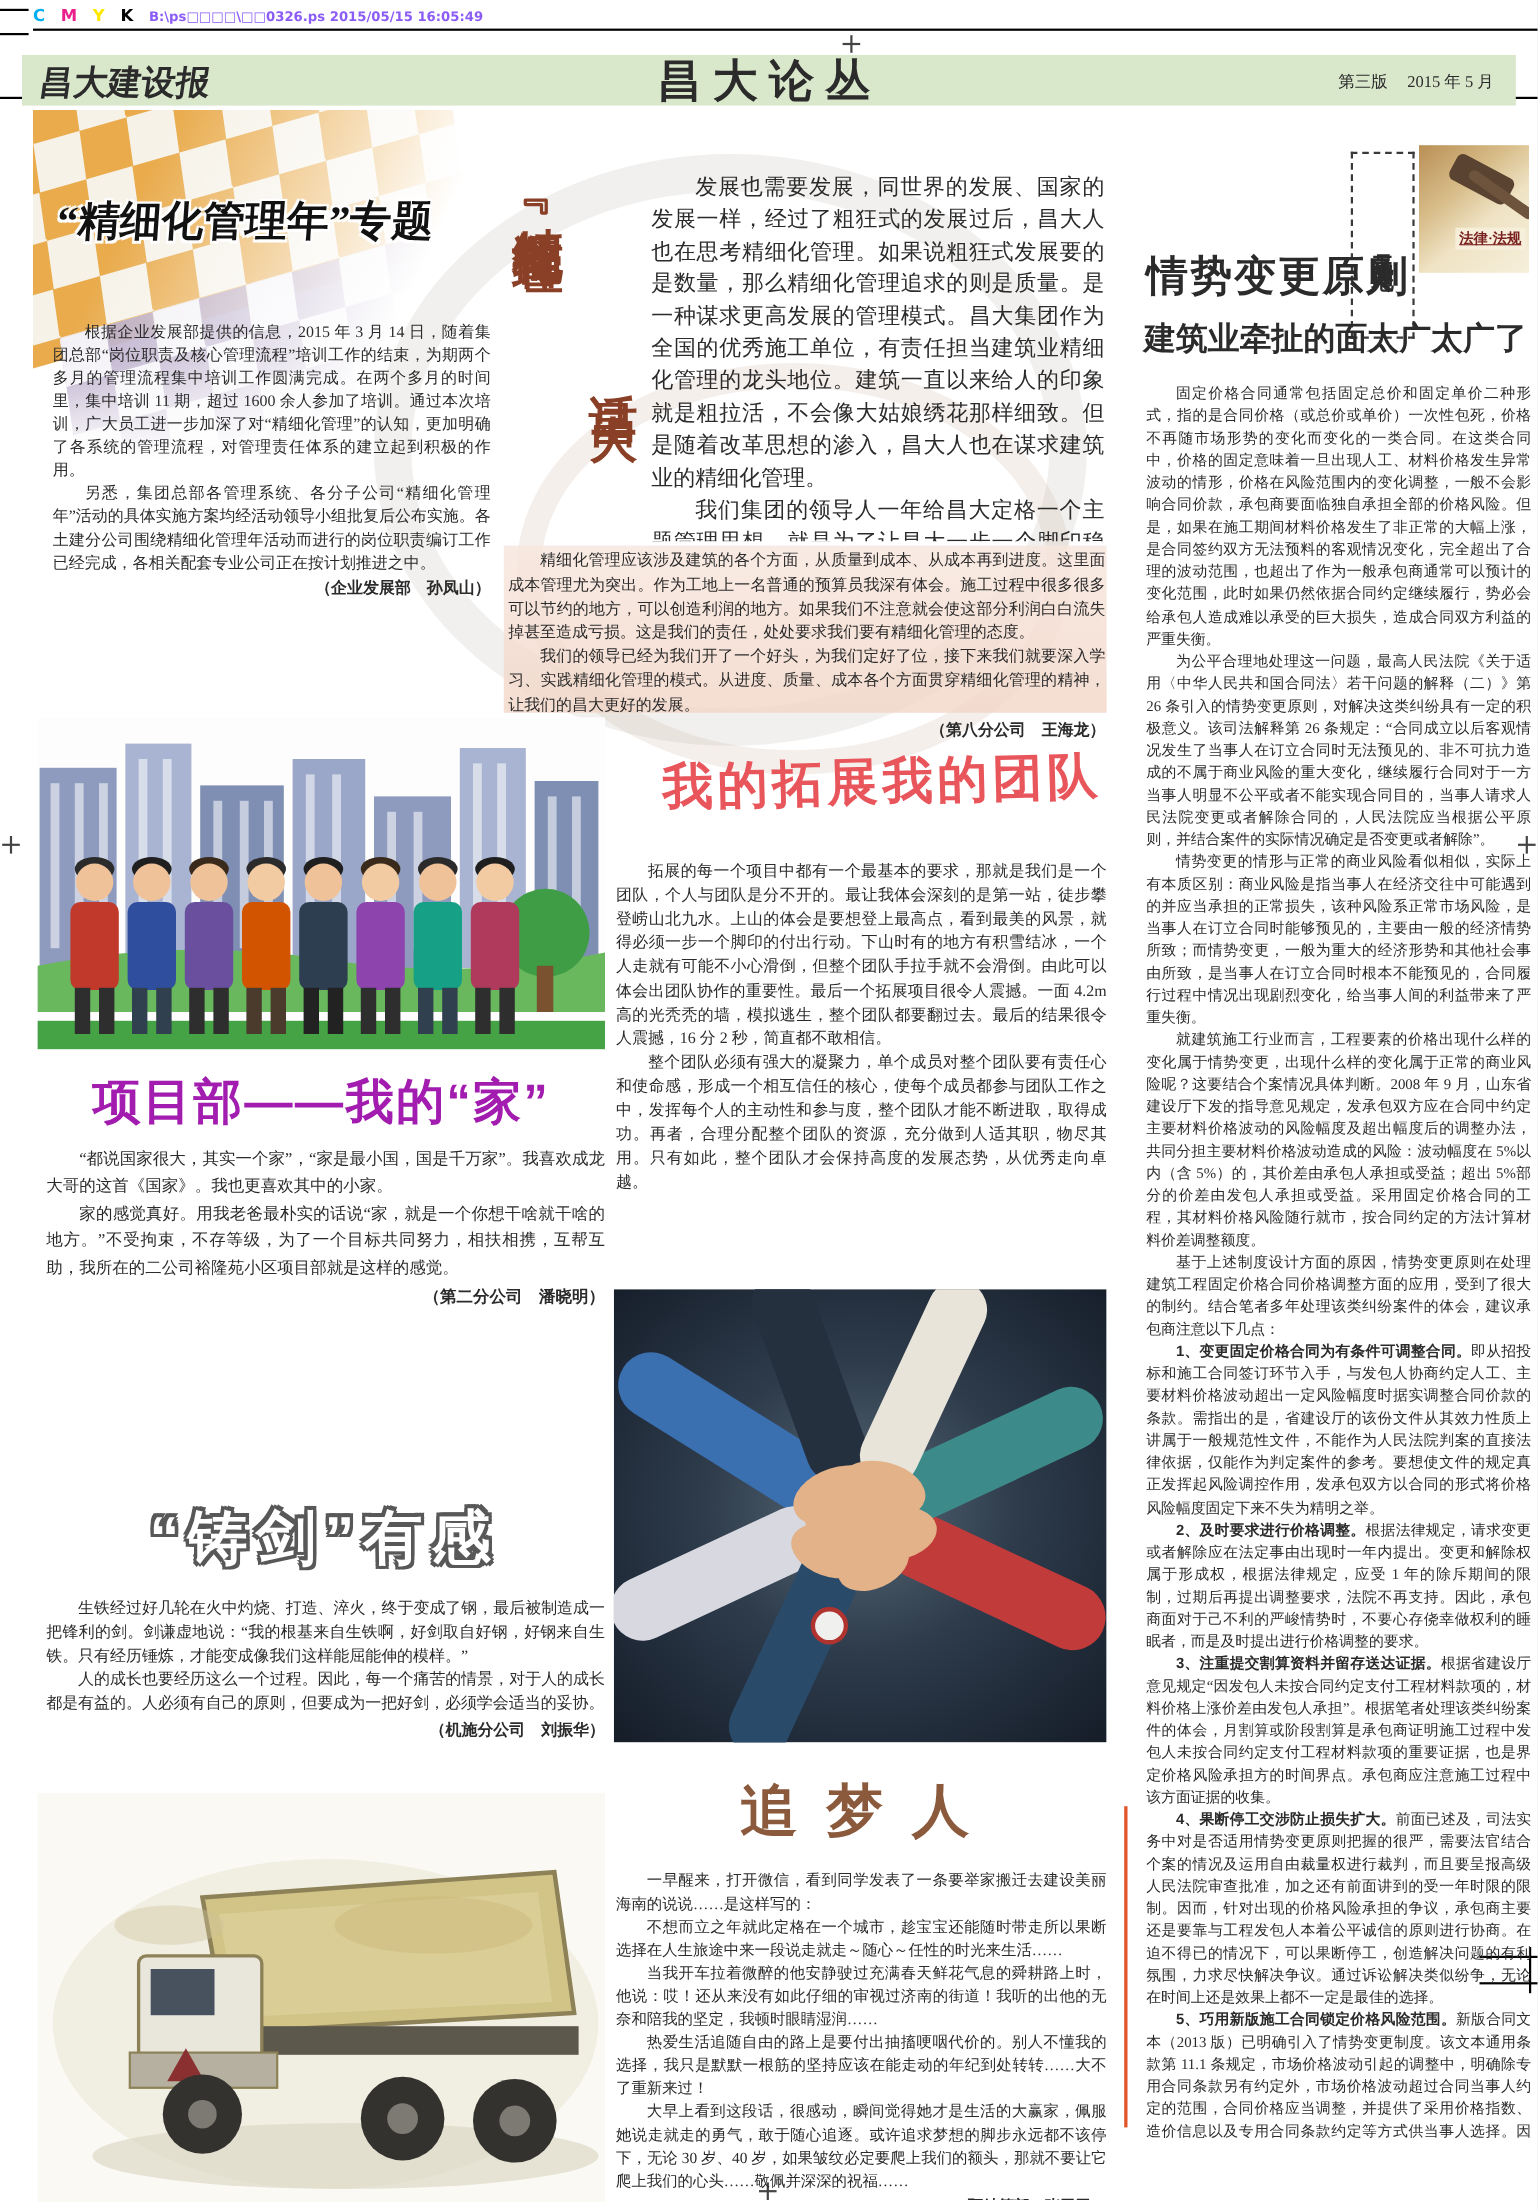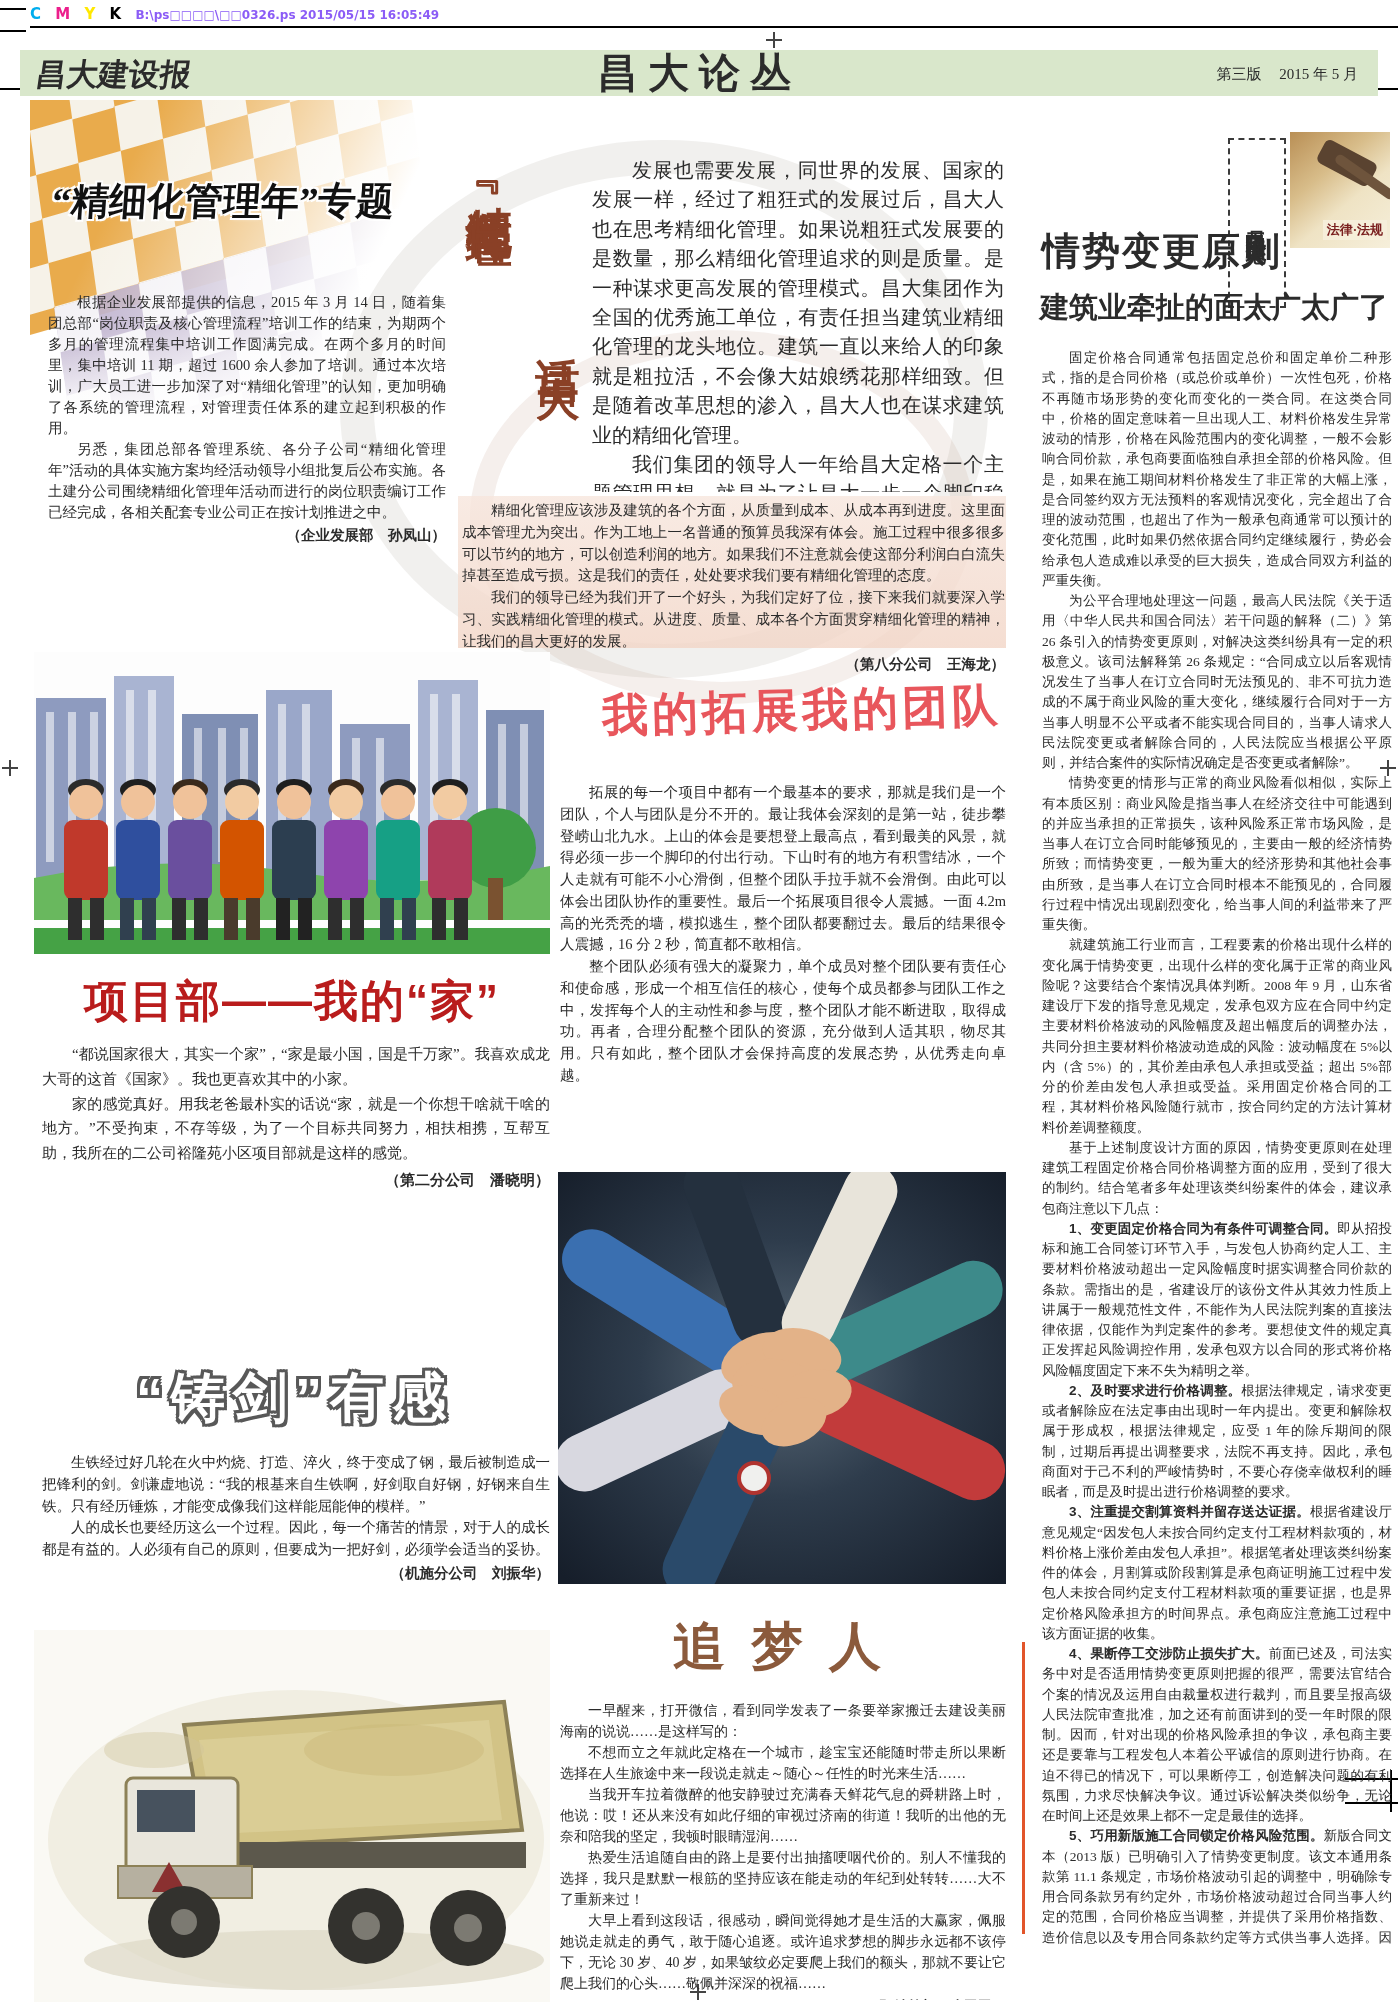--- a/index.html
+++ b/index.html
@@ -42,30 +42,30 @@
   .vt-sub{left:528px;top:322px;height:250px;writing-mode:vertical-rl;font-size:44px;font-weight:900;color:#8a4026;letter-spacing:10px;z-index:2;}
   .mid-a{left:592px;top:156px;width:412px;height:336px;overflow:hidden;font-size:20px;line-height:1.47;z-index:2;}
   .mid-b{left:462px;top:500px;width:543px;font-size:14.5px;line-height:1.5;z-index:2;}
   
   .legal-box{left:1228px;top:138px;width:54px;height:166px;border:2px dashed #3a3a3a;display:flex;align-items:center;justify-content:center;}
   .legal-box span{writing-mode:vertical-rl;font-size:20px;font-weight:bold;letter-spacing:3px;}
   .gavel{left:1290px;top:132px;width:100px;height:116px;background:
          linear-gradient(140deg,#b98f55 0%,#d8bd8a 35%,#efe3c4 60%,#f6efdb 100%);overflow:hidden;}
   .gavel .head{position:absolute;left:28px;top:18px;width:58px;height:26px;background:#5a4330;border-radius:6px;transform:rotate(28deg);}
   .gavel .handle{position:absolute;left:40px;top:40px;width:70px;height:10px;background:#6e543c;border-radius:5px;transform:rotate(35deg);}
-  .gavel .caption{position:absolute;right:3px;bottom:8px;font-size:13px;font-weight:bold;color:#7a1f1f;background:rgba(246,239,219,.92);padding:1px 4px;}
+  .gavel .caption{position:absolute;right:3px;bottom:21px;font-size:13px;font-weight:bold;color:#7a1f1f;background:rgba(246,239,219,.92);padding:1px 4px;text-decoration:underline;}
   .legal-t1{left:1042px;top:226px;width:360px;font-size:38px;font-weight:900;letter-spacing:2px;}
   .legal-t2{left:1040px;top:288px;width:356px;font-size:29px;font-weight:900;}
   .legal-body{left:1042px;top:348px;width:350px;height:1596px;overflow:hidden;font-size:13.5px;line-height:1.5;}
   .legal-body p{margin:0;text-indent:2em;text-align:justify;}
   .legal-body .lead{font-weight:bold;font-family:"Liberation Sans","DejaVu Sans",sans-serif;font-size:13.5px;}
   
   .tz-title{left:600px;top:680px;width:404px;text-align:center;font-size:46px;font-weight:900;color:#e8565c;transform:rotate(-1.5deg);font-family:"Liberation Sans","DejaVu Sans",sans-serif;letter-spacing:4px;}
   .tz-body{left:560px;top:782px;width:446px;height:384px;overflow:hidden;font-size:14.5px;line-height:1.5;}
-  .xmb-title{left:34px;top:972px;width:516px;text-align:center;font-size:44px;font-weight:900;color:#b91c1c;font-family:"Liberation Sans","DejaVu Sans",sans-serif;letter-spacing:2px;}
+  .xmb-title{left:34px;top:972px;width:516px;text-align:center;font-size:44px;font-weight:900;color:#a21caf;font-family:"Liberation Sans","DejaVu Sans",sans-serif;letter-spacing:2px;}
   .xmb-body{left:42px;top:1042px;width:508px;height:322px;overflow:hidden;font-size:15px;line-height:1.65;}
   .zj-title{left:60px;top:1362px;width:470px;text-align:center;font-size:54px;font-weight:900;color:#fff;letter-spacing:8px;font-family:"Liberation Sans","DejaVu Sans",sans-serif;
             text-shadow:-3px -3px 0 #585858,3px -3px 0 #585858,-3px 3px 0 #585858,3px 3px 0 #585858,0 -3px 0 #585858,0 3px 0 #585858,-3px 0 0 #585858,3px 0 0 #585858;}
   .zj-body{left:42px;top:1452px;width:508px;height:172px;overflow:hidden;font-size:14.5px;line-height:1.5;}
   .zm-title{left:640px;top:1612px;width:300px;text-align:center;font-size:52px;font-weight:900;color:#8b5a3c;letter-spacing:26px;}
   .zm-body{left:560px;top:1700px;width:446px;height:300px;overflow:hidden;font-size:14px;line-height:1.5;}
   .divider-orange{left:1022px;top:1642px;width:3px;height:292px;background:#e2552a;}
   svg{display:block;}
 </style>
 </head>

